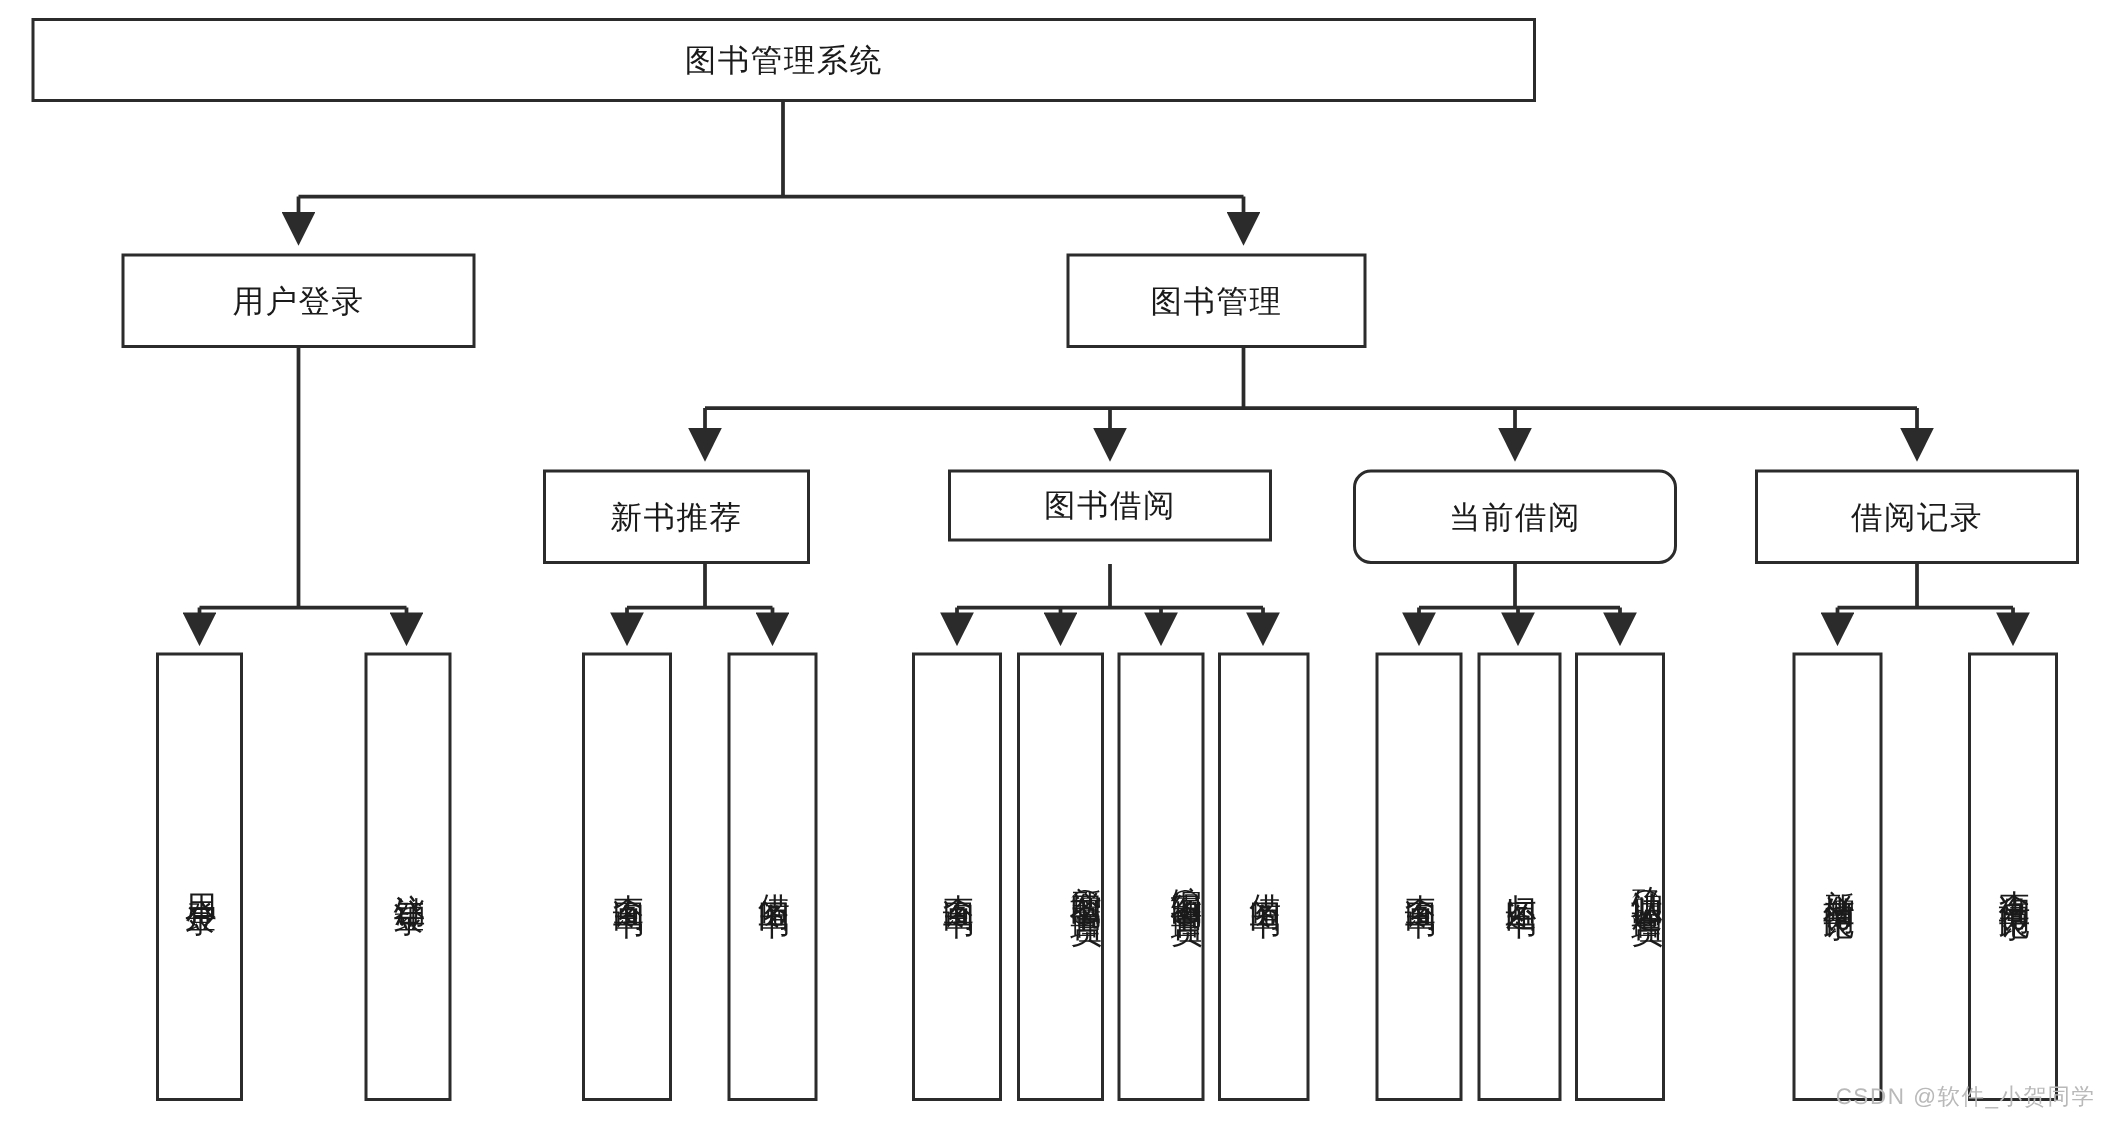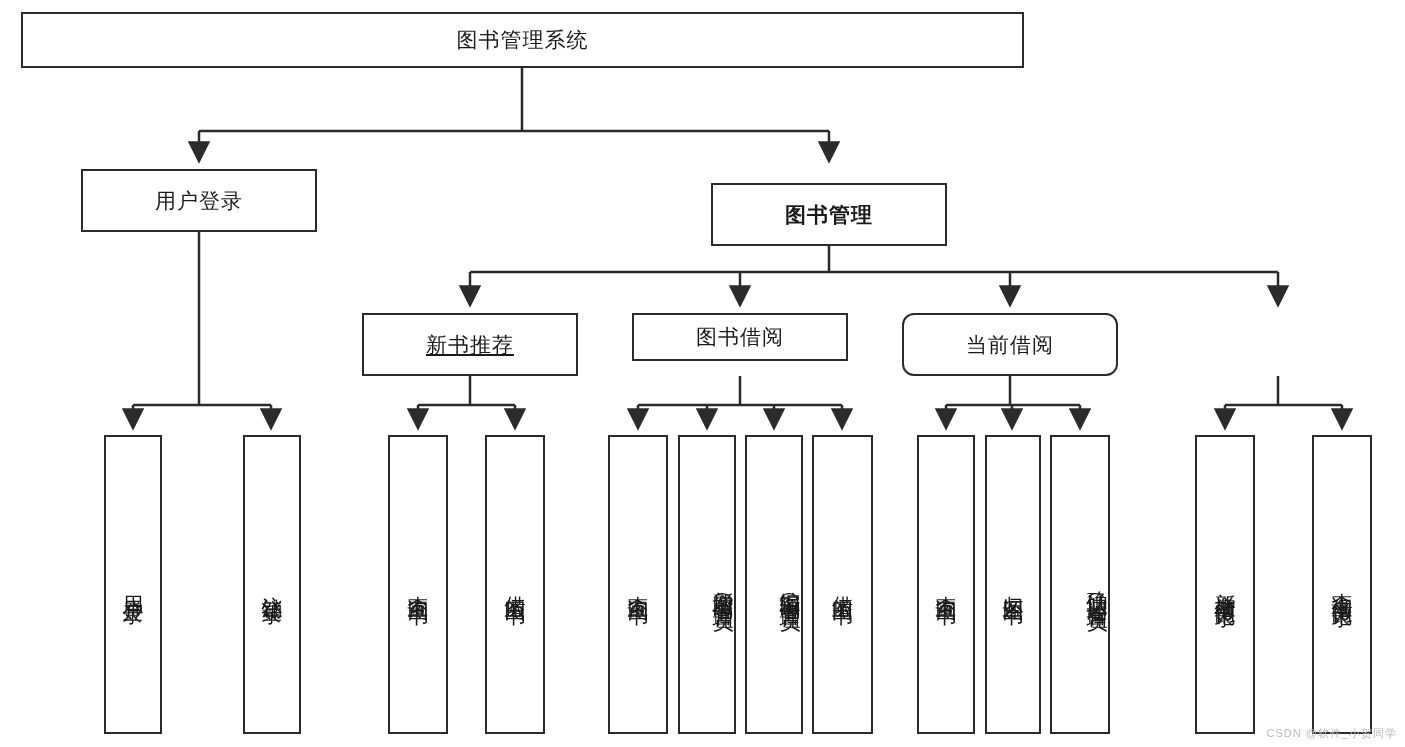--- a/index.html
+++ b/index.html
@@ -6,21 +6,21 @@
   body{font-family:"Liberation Sans","DejaVu Sans",sans-serif;}
   #canvas{position:relative;width:1405px;height:747px;background:#fff;overflow:hidden;}
   svg.edges{position:absolute;left:0;top:0;width:1405px;height:747px;pointer-events:none;}
   .node{position:absolute;box-sizing:border-box;border:2px solid #2b2b2b;background:#ffffff;
         display:flex;align-items:center;justify-content:center;color:#1a1a1a;}
   .node.horiz{font-size:21px;letter-spacing:1px;}
   .node.vert{writing-mode:vertical-rl;text-orientation:upright;font-size:21px;
              letter-spacing:3px;align-items:flex-start;justify-content:center;padding-top:6px;
              line-height:1.05;white-space:nowrap;}
   .node.vert.mid{align-items:center;padding-top:0;}
-  .watermark{position:absolute;right:8px;bottom:6px;font-size:11px;color:#b9b9b9;
+  .watermark{position:absolute;right:8px;bottom:6px;font-size:15px;color:#b9b9b9;
              letter-spacing:1px;white-space:nowrap;}
 </style>
 </head>
 <body>
 
 <div id="canvas">
 
   <svg class="edges" viewBox="0 0 1405 747">
     <defs>
       <marker id="arrow" viewBox="0 0 12 12" refX="10" refY="6" markerWidth="9" markerHeight="9" orient="auto-start-reverse">
@@ -71,32 +71,35 @@
     </g>
   </svg>
 
   <div class="node horiz" style="left:21px;top:12px;width:1003px;height:56px;">
     <span>图书管理系统</span>
   </div>
 
   <div class="node horiz" style="left:81px;top:169px;width:236px;height:63px;">
     <span>用户登录</span>
   </div>
-  <div class="node horiz" style="left:711px;top:183px;width:236px;height:63px;font-weight:bold;">
+  <div class="node horiz" style="left:711px;top:169px;width:200px;height:63px;">
     <span>图书管理</span>
   </div>
 
-  <div class="node horiz" style="left:362px;top:313px;width:216px;height:63px;text-decoration:underline;">
+  <div class="node horiz" style="left:362px;top:313px;width:178px;height:63px;">
     <span>新书推荐</span>
   </div>
   <div class="node horiz" style="left:632px;top:313px;width:216px;height:48px;">
     <span>图书借阅</span>
   </div>
   <div class="node horiz" style="left:902px;top:313px;width:216px;height:63px;border-radius:12px;">
     <span>当前借阅</span>
+  </div>
+  <div class="node horiz" style="left:1170px;top:313px;width:216px;height:63px;">
+    <span>借阅记录</span>
   </div>
 
   <div class="node vert mid" style="left:104px;top:435px;width:58px;height:299px;">
     <span>用户登录</span>
   </div>
   <div class="node vert mid" style="left:243px;top:435px;width:58px;height:299px;">
     <span>注销登录</span>
   </div>
 
   <div class="node vert mid" style="left:388px;top:435px;width:60px;height:299px;">

